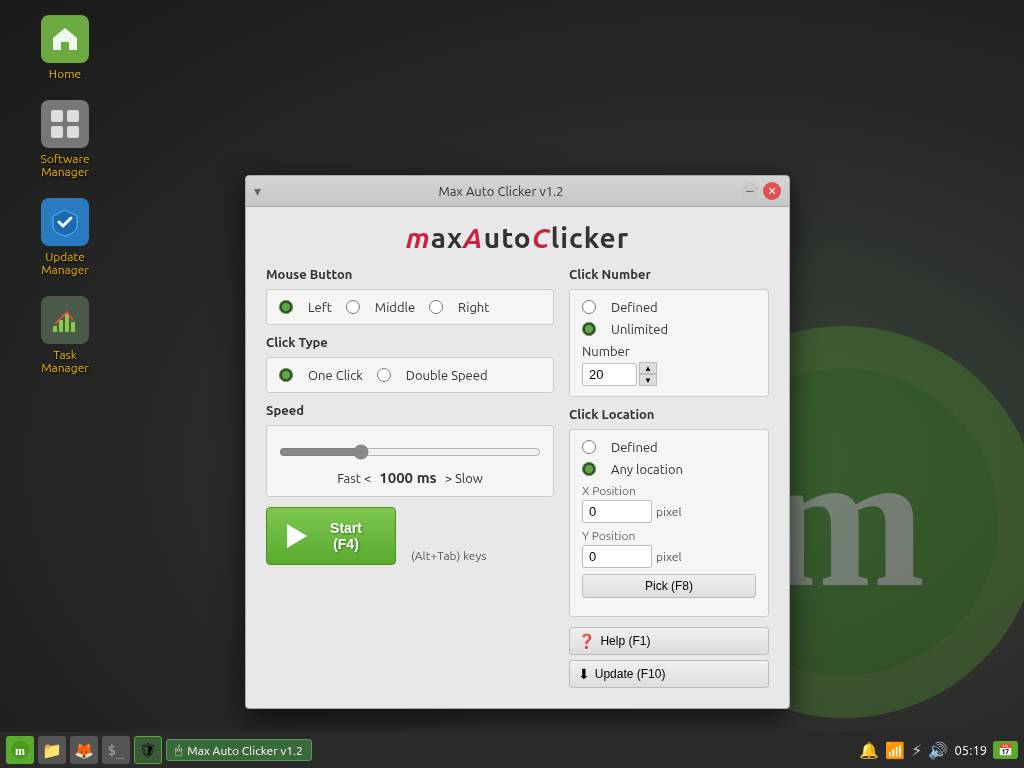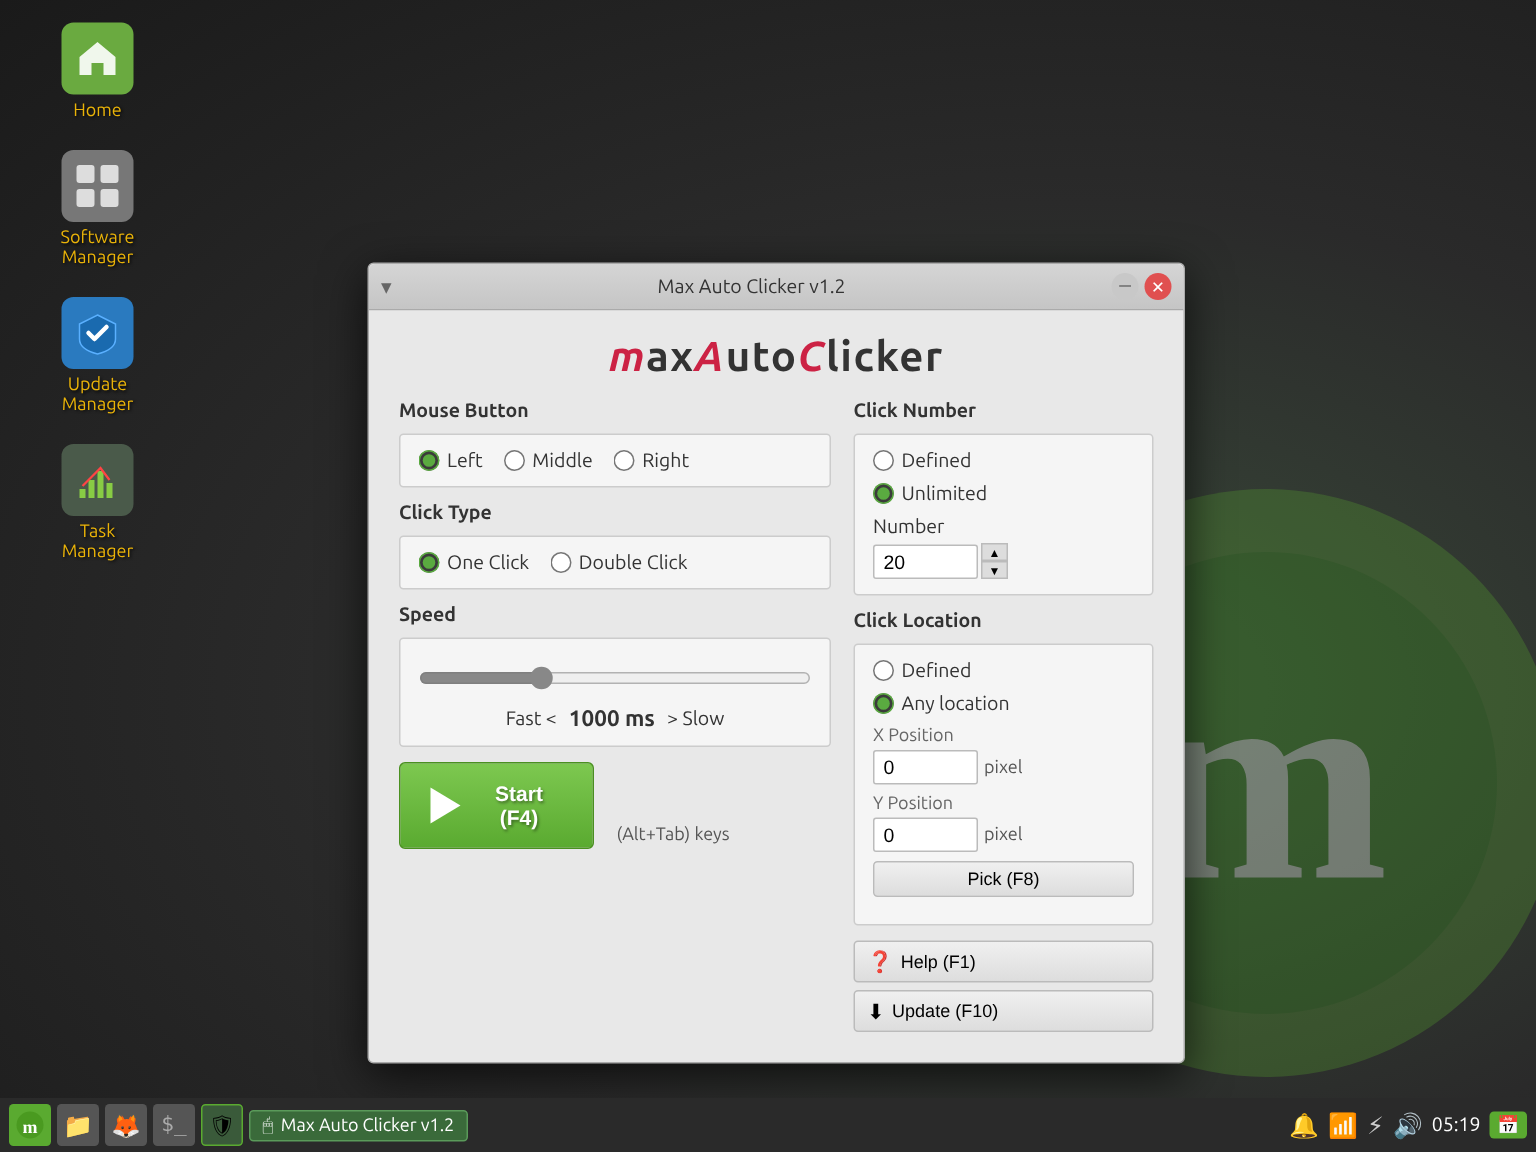--- a/index.html
+++ b/index.html
@@ -171,21 +171,21 @@
     
     .radio-group {
       display: flex;
       align-items: center;
       gap: 14px;
       flex-wrap: wrap;
     }
     .radio-item {
       display: flex;
       align-items: center;
-      gap: 5px;
+      gap: 15px;
       font-size: 13px;
       color: #333;
       cursor: pointer;
     }
     .radio-input {
       width: 14px;
       height: 14px;
       accent-color: #5aaa40;
       cursor: pointer;
     }
@@ -253,21 +253,21 @@
       font-size: 13px;
       color: #333;
       margin-bottom: 4px;
     }
     .number-input-row {
       display: flex;
       align-items: center;
       gap: 2px;
     }
     .number-input {
-      width: 70px;
+      width: 55px;
       padding: 3px 6px;
       border: 1px solid #bbb;
       border-radius: 2px;
       font-size: 13px;
       background: white;
     }
     .number-spinners {
       display: flex;
       flex-direction: column;
     }
@@ -513,21 +513,21 @@
         <div>
           <div class="section-title">Click Type</div>
           <div class="section-box">
             <div class="radio-group">
               <label class="radio-item">
                 <input type="radio" name="click_type" class="radio-input" checked="" style="">
                 <span>One Click</span>
               </label>
               <label class="radio-item">
                 <input type="radio" name="click_type" class="radio-input" style="">
-                <span>Double Click</span>
+                <span>Double Speed</span>
               </label>
             </div>
           </div>
         </div>
 
         <div>
           <div class="section-title">Speed</div>
           <div class="section-box">
             <div class="speed-slider-container">
               <input type="range" class="speed-slider" min="0" max="100" value="30" style="">

